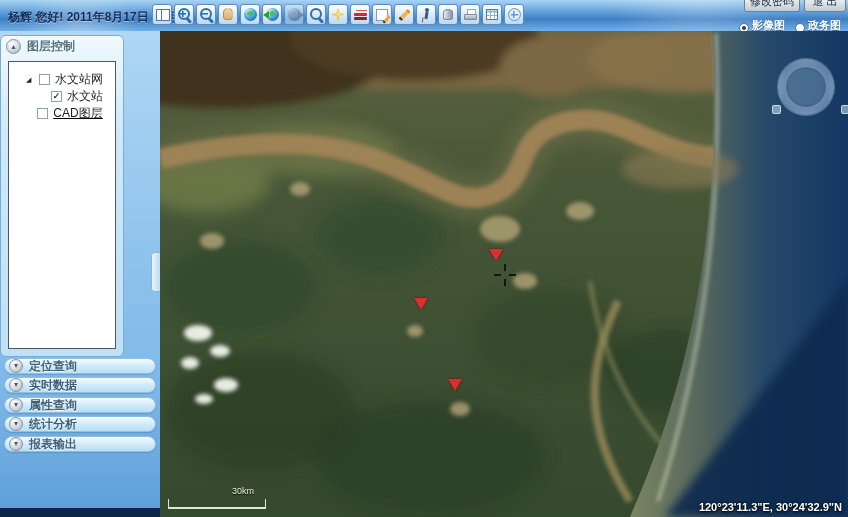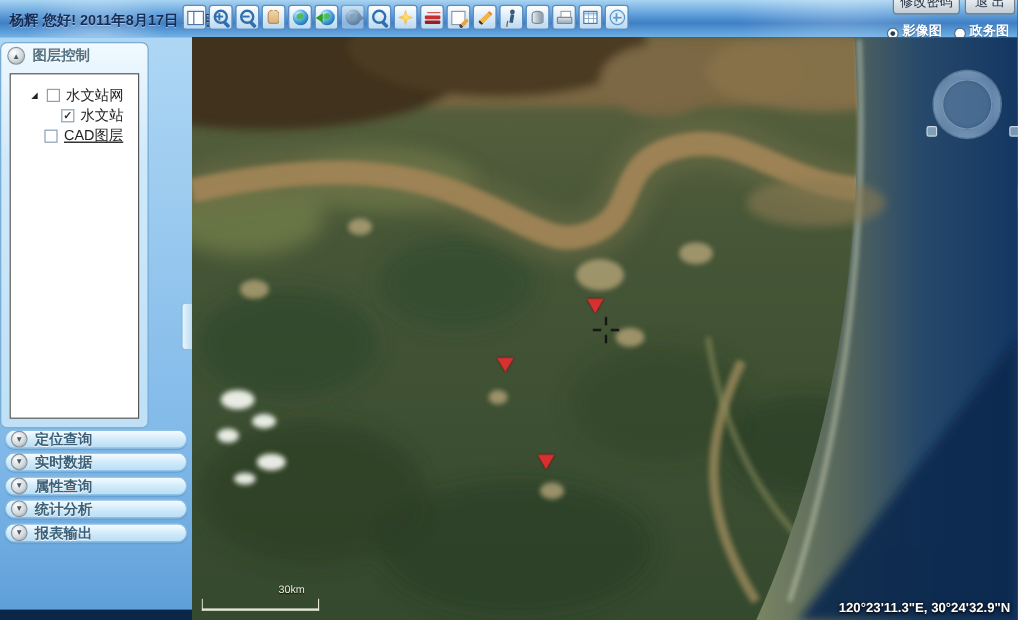--- a/index.html
+++ b/index.html
@@ -134,21 +134,21 @@
     border:1px solid #8fc0e4;display:flex;align-items:center;gap:6px;padding:0 4px;cursor:pointer;
     background:linear-gradient(180deg,#f6fcff,#d2ebfa 50%,#b9def5);
     box-shadow:0 1px 1px rgba(30,80,130,.25);}
   .acc .circlebtn{width:14px;height:14px;}
   .acc-label{font-size:12px;color:#3c6078;font-weight:bold;text-shadow:0 1px 0 #fff;white-space:nowrap;}
   .handle{position:absolute;right:0;top:221px;width:9px;height:40px;box-sizing:border-box;
     background:linear-gradient(90deg,#eaf6fe,#bcdcf2);border:1px solid #8ab6da;border-right:none;
     border-radius:4px 0 0 4px;cursor:pointer;}
 
   
-  .map{position:absolute;left:160px;top:31px;width:688px;height:486px;background:#0c4a6e;overflow:hidden;cursor:crosshair;}
+  .map{position:absolute;left:160px;top:31px;width:688px;height:486px;background:#be185d;overflow:hidden;cursor:crosshair;}
   .map svg{position:absolute;left:0;top:0;}
   .compass-ring{position:absolute;left:618px;top:28px;width:56px;height:56px;border-radius:50%;
     box-sizing:border-box;border:7px solid rgba(175,205,235,.38);
     background:radial-gradient(circle,rgba(145,180,215,.38) 55%,rgba(120,160,200,.18));
     box-shadow:0 0 0 1px rgba(225,242,255,.3),inset 0 0 0 1px rgba(225,242,255,.35);cursor:pointer;}
   .compass-btn{position:absolute;width:9px;height:9px;border-radius:2px;box-sizing:border-box;
     background:rgba(205,230,250,.55);border:1px solid rgba(240,250,255,.65);cursor:pointer;}
   #cbtn-l{left:612px;top:74px;} #cbtn-r{left:681px;top:74px;}
   .scalebar{position:absolute;left:8px;top:468px;width:96px;height:8px;opacity:.95;
     border-left:1px solid #eef0e2;border-right:1px solid #eef0e2;border-bottom:2px solid #eef0e2;}

